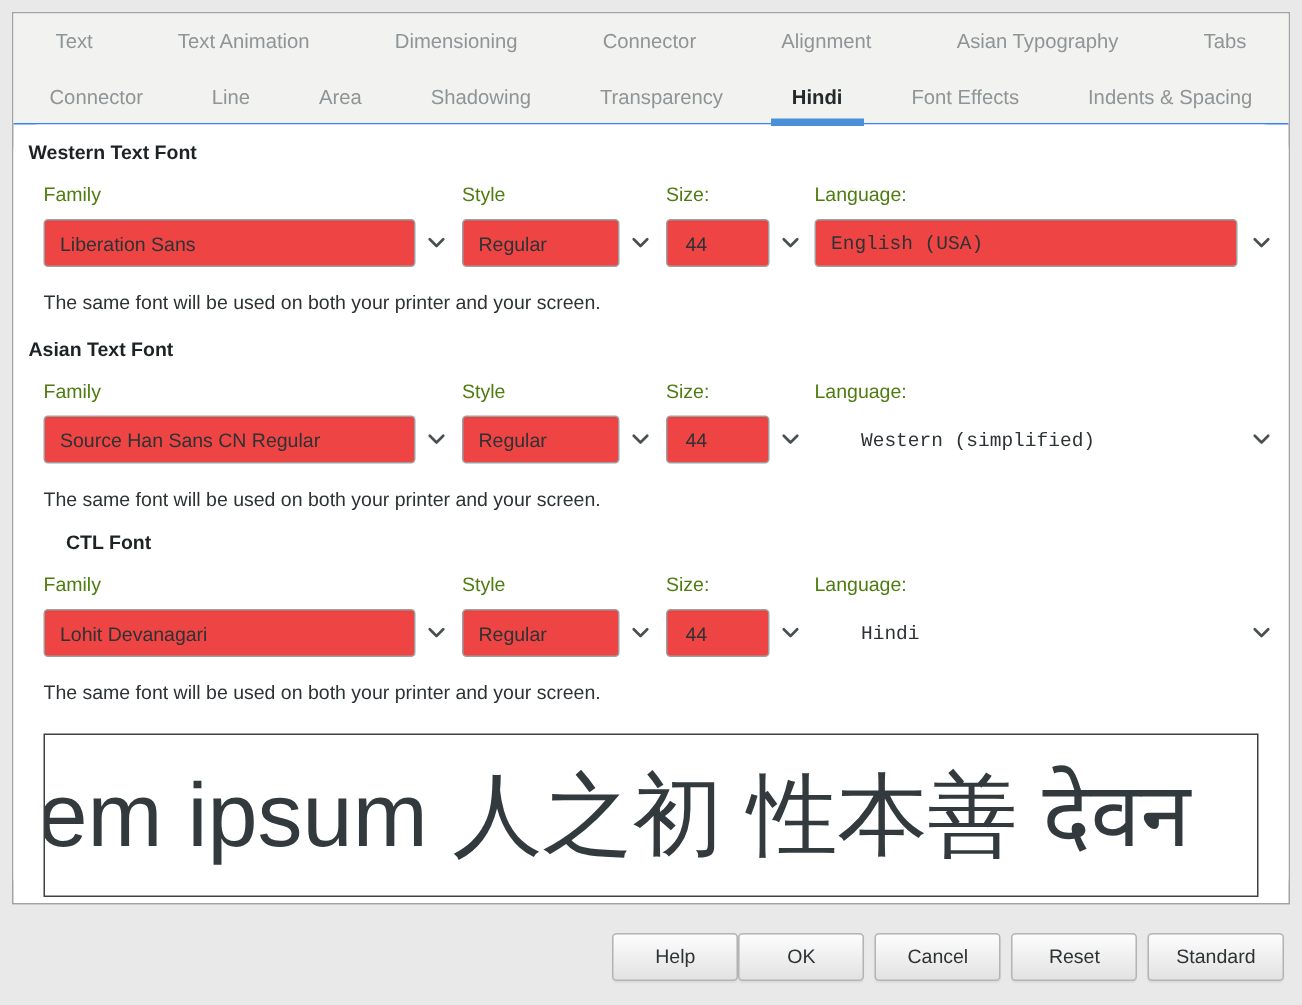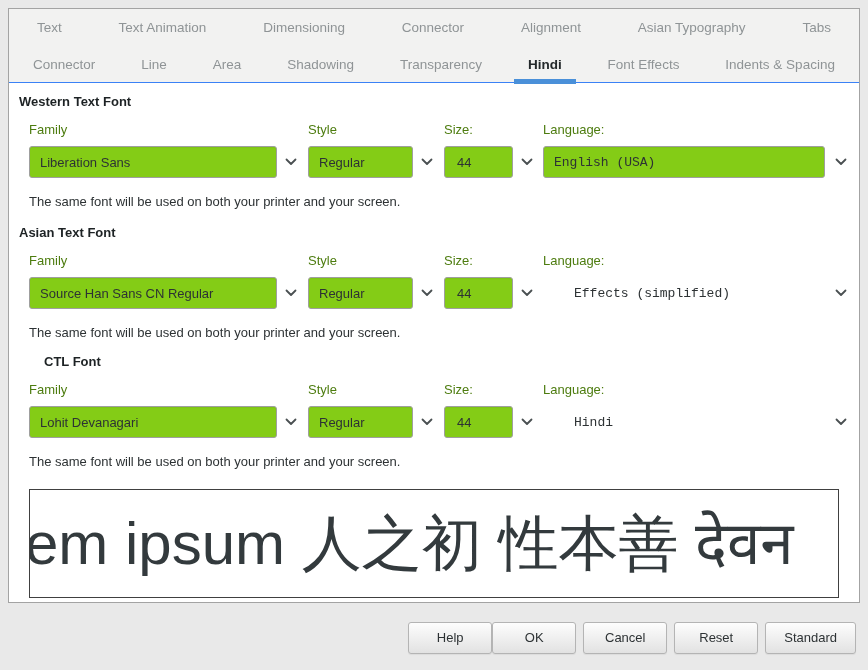--- a/index.html
+++ b/index.html
@@ -42,21 +42,21 @@
   .sec3 .sec-title { padding-top:14px;margin-left:35px; }
 
   .labels-row { position:relative; height:16px; margin:13px 20px 0 20px; font-size:13px; line-height:16px; }
   .labels-row span { position:absolute; top:0; color:#4d7c0f; }
   .fields-row { position:relative; height:32px; margin:8px 20px 0 20px; }
 
   .l-family { left:0; } .l-style { left:279px; } .l-size { left:415px; } .l-language { left:514px; }
 
   .entry {
     position:absolute; top:0; height:32px;
-    border:1px solid #9f9f9f; border-radius:3px; background:#84cc16;
+    border:1px solid #9f9f9f; border-radius:3px; background:#ef4444;
     box-shadow:inset 0 1px 1px rgba(0,0,0,0.05);
     display:flex; align-items:center;
     font-size:13px; color:#2d3234; padding-left:10px; white-space:nowrap; overflow:hidden;
   }
   .f-family { left:0; width:248px; }
   .f-style  { left:279px; width:105px; }
   .f-size   { left:415px; width:69px; padding-left:12px; }
   .f-language { left:514px; width:282px;font-family:Liberation Mono, monospace; }
   .entry.noframe { border-color:transparent; background:transparent; box-shadow:none; padding-left:30px; }
 
@@ -182,21 +182,21 @@
               <svg width="12" height="8" viewBox="0 0 12 8">
                 <polyline points="1.5,1.5 6,6 10.5,1.5" fill="none" stroke="#4a5052" stroke-width="1.8" stroke-linecap="round" stroke-linejoin="round"></polyline>
               </svg>
             </span>
           <div class="entry f-size">44</div>
           <span class="chev c-size">
               <svg width="12" height="8" viewBox="0 0 12 8">
                 <polyline points="1.5,1.5 6,6 10.5,1.5" fill="none" stroke="#4a5052" stroke-width="1.8" stroke-linecap="round" stroke-linejoin="round"></polyline>
               </svg>
             </span>
-          <div class="entry f-language noframe">Effects (simplified)</div>
+          <div class="entry f-language noframe">Western (simplified)</div>
           <span class="chev c-language">
               <svg width="12" height="8" viewBox="0 0 12 8">
                 <polyline points="1.5,1.5 6,6 10.5,1.5" fill="none" stroke="#4a5052" stroke-width="1.8" stroke-linecap="round" stroke-linejoin="round"></polyline>
               </svg>
             </span>
         </div>
         <div class="note">The same font will be used on both your printer and your screen.</div>
       </div>
 
       <div class="sec3">

